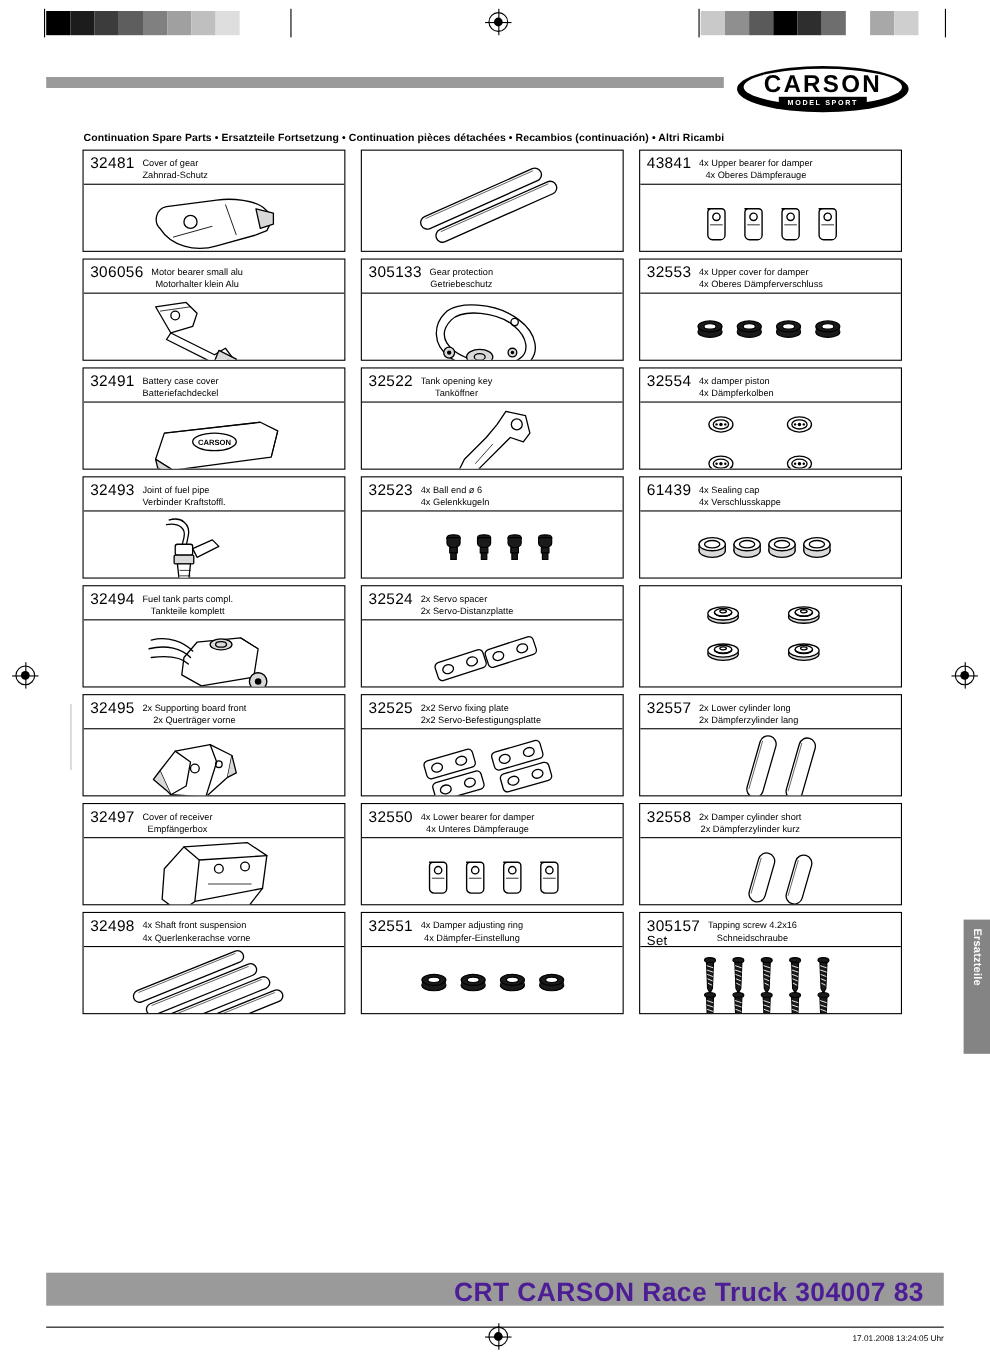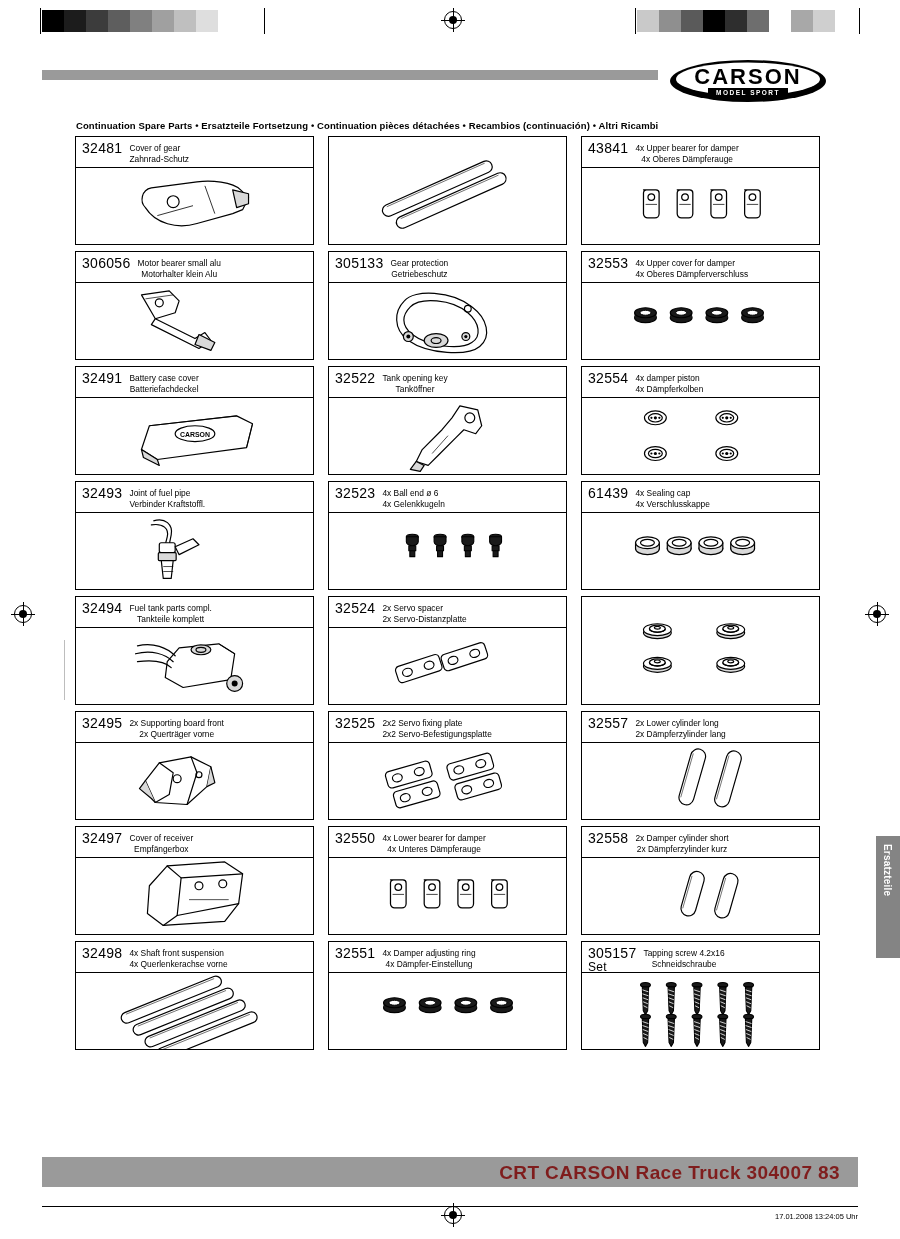--- a/index.html
+++ b/index.html
@@ -95,21 +95,21 @@
     top: 136px;
     width: 745px;
     display: grid;
     grid-template-columns: 239px 239px 239px;
     column-gap: 14px;
     row-gap: 6px;
   }
   .card {
     border: 1px solid #000;
     background: #fff;
-    height: 109px;
+    height: 93px;
     box-sizing: border-box;
     display: flex;
     flex-direction: column;
     overflow: hidden;
   }
   .card-head {
     display: flex;
     align-items: flex-start;
     border-bottom: 1px solid #000;
     padding: 4px 6px 4px 6px;
@@ -167,22 +167,22 @@
     top: 1157px;
     width: 816px;
     height: 30px;
     background: #9a9a9a;
   }
   .footer-title {
     position: absolute;
     right: 0;
     top: 5px;
     padding-right: 18px;
-    color: #7f1d1d;
-    font-size: 19px;
+    color: #4c1d95;
+    font-size: 24px;
     font-weight: bold;
     letter-spacing: 0.4px;
     white-space: nowrap;
   }
   .footer-left {
     position: absolute;
     left: 42px;
     top: 1212px;
     font-size: 7.5px;
     color: #000;

